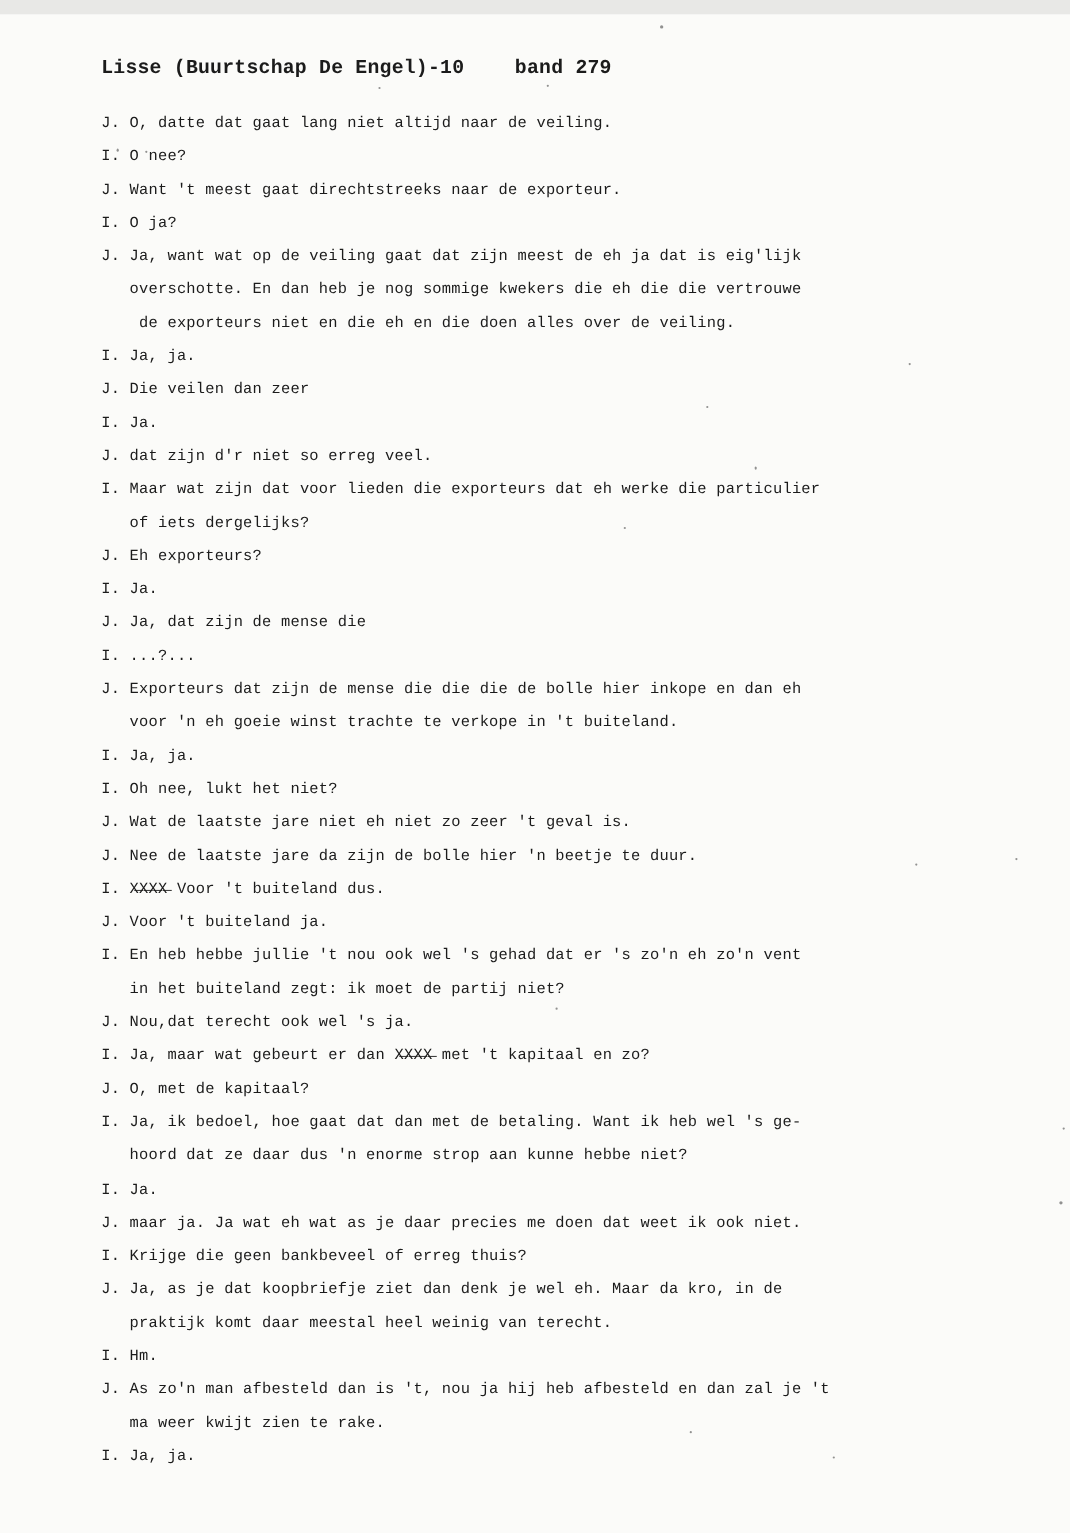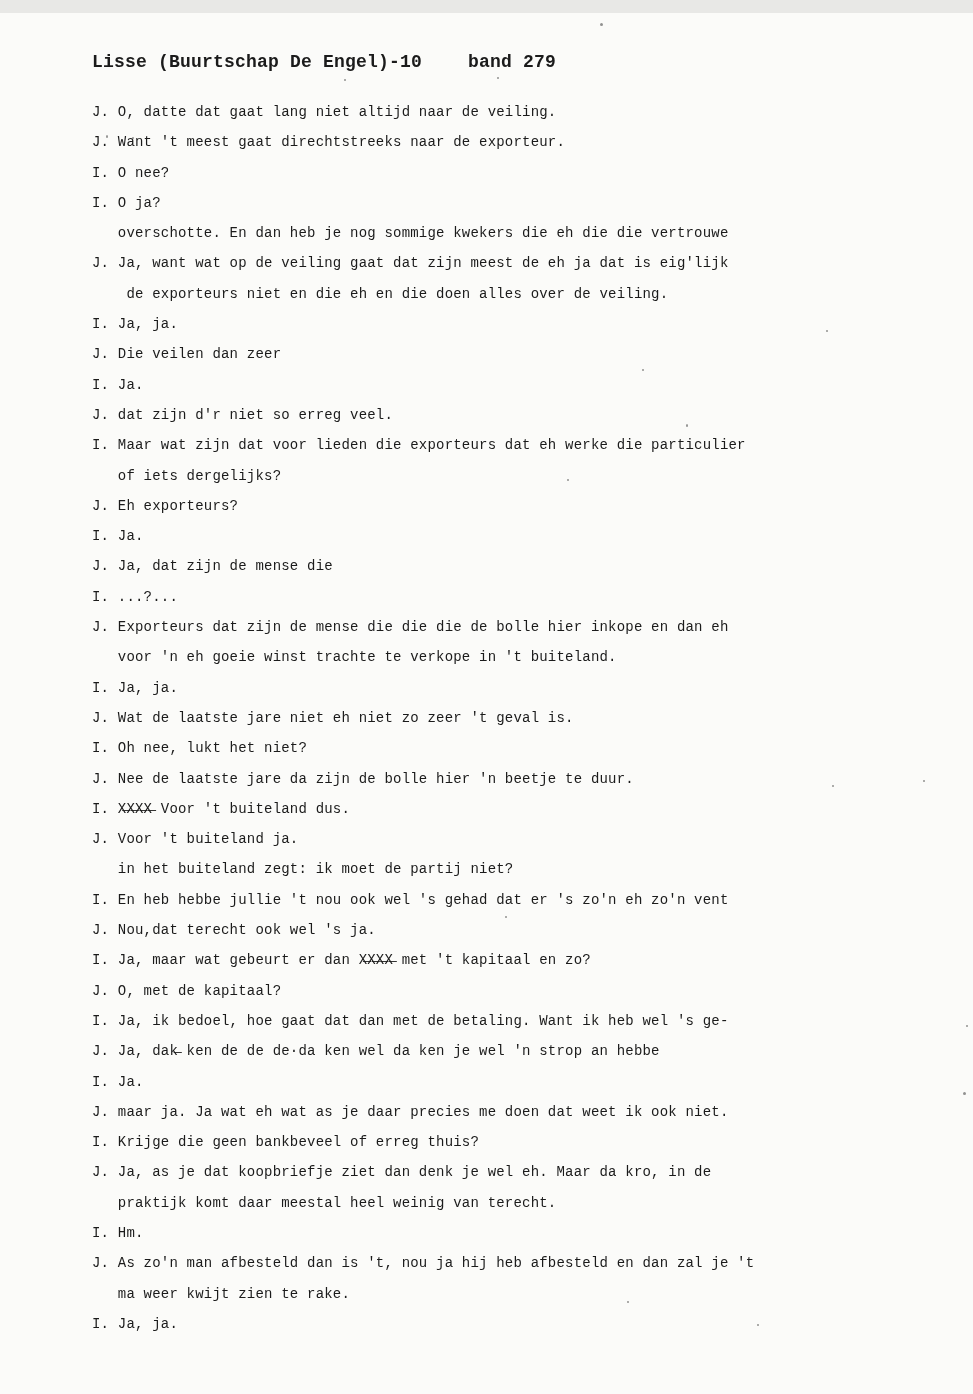--- a/index.html
+++ b/index.html
@@ -55,51 +55,51 @@
 </style>
 </head>
 <body>
 
 <div class="page">
 
   <div class="doc-header"><span>Lisse (Buurtschap De Engel)-10</span><span class="band">band 279</span></div>
 
   <div class="transcript">
       <div class="line">J. O, datte dat gaat lang niet altijd naar de veiling.</div>
+      <div class="line">I. O nee?</div>
       <div class="line">J. Want 't meest gaat direchtstreeks naar de exporteur.</div>
-      <div class="line">I. O nee?</div>
       <div class="line">I. O ja?</div>
+      <div class="line">J. Ja, want wat op de veiling gaat dat zijn meest de eh ja dat is eig'lijk</div>
       <div class="line">   overschotte. En dan heb je nog sommige kwekers die eh die die vertrouwe</div>
-      <div class="line">J. Ja, want wat op de veiling gaat dat zijn meest de eh ja dat is eig'lijk</div>
       <div class="line">    de exporteurs niet en die eh en die doen alles over de veiling.</div>
       <div class="line">I. Ja, ja.</div>
       <div class="line">J. Die veilen dan zeer</div>
       <div class="line">I. Ja.</div>
       <div class="line">J. dat zijn d'r niet so erreg veel.</div>
       <div class="line">I. Maar wat zijn dat voor lieden die exporteurs dat eh werke die particulier</div>
       <div class="line">   of iets dergelijks?</div>
       <div class="line">J. Eh exporteurs?</div>
       <div class="line">I. Ja.</div>
       <div class="line">J. Ja, dat zijn de mense die</div>
       <div class="line">I. ...?...</div>
       <div class="line">J. Exporteurs dat zijn de mense die die die de bolle hier inkope en dan eh</div>
       <div class="line">   voor 'n eh goeie winst trachte te verkope in 't buiteland.</div>
       <div class="line">I. Ja, ja.</div>
+      <div class="line">I. Oh nee, lukt het niet?</div>
       <div class="line">J. Wat de laatste jare niet eh niet zo zeer 't geval is.</div>
-      <div class="line">I. Oh nee, lukt het niet?</div>
       <div class="line">J. Nee de laatste jare da zijn de bolle hier 'n beetje te duur.</div>
       <div class="line">I. X̶X̶X̶X̶ Voor 't buiteland dus.</div>
       <div class="line">J. Voor 't buiteland ja.</div>
+      <div class="line">I. En heb hebbe jullie 't nou ook wel 's gehad dat er 's zo'n eh zo'n vent</div>
       <div class="line">   in het buiteland zegt: ik moet de partij niet?</div>
-      <div class="line">I. En heb hebbe jullie 't nou ook wel 's gehad dat er 's zo'n eh zo'n vent</div>
       <div class="line">J. Nou,dat terecht ook wel 's ja.</div>
       <div class="line">I. Ja, maar wat gebeurt er dan X̶X̶X̶X̶ met 't kapitaal en zo?</div>
       <div class="line">J. O, met de kapitaal?</div>
       <div class="line">I. Ja, ik bedoel, hoe gaat dat dan met de betaling. Want ik heb wel 's ge-</div>
-      <div class="line">J. Ja, dak̶ ken de de de·da ken wel da ken je wel 'n strop an hebbe</div>
+      <div class="line">   hoord dat ze daar dus 'n enorme strop aan kunne hebbe niet?</div>
       <div class="line">I. Ja.</div>
       <div class="line">J. maar ja. Ja wat eh wat as je daar precies me doen dat weet ik ook niet.</div>
       <div class="line">I. Krijge die geen bankbeveel of erreg thuis?</div>
       <div class="line">J. Ja, as je dat koopbriefje ziet dan denk je wel eh. Maar da kro, in de</div>
       <div class="line">   praktijk komt daar meestal heel weinig van terecht.</div>
       <div class="line">I. Hm.</div>
       <div class="line">J. As zo'n man afbesteld dan is 't, nou ja hij heb afbesteld en dan zal je 't</div>
       <div class="line">   ma weer kwijt zien te rake.</div>
       <div class="line">I. Ja, ja.</div>
     </div>

